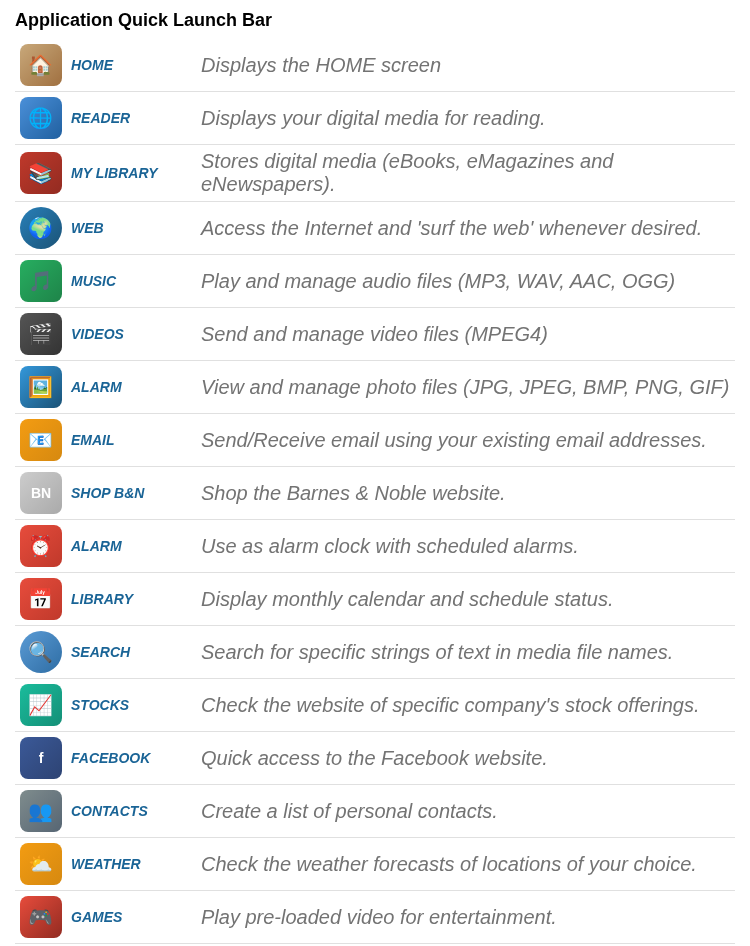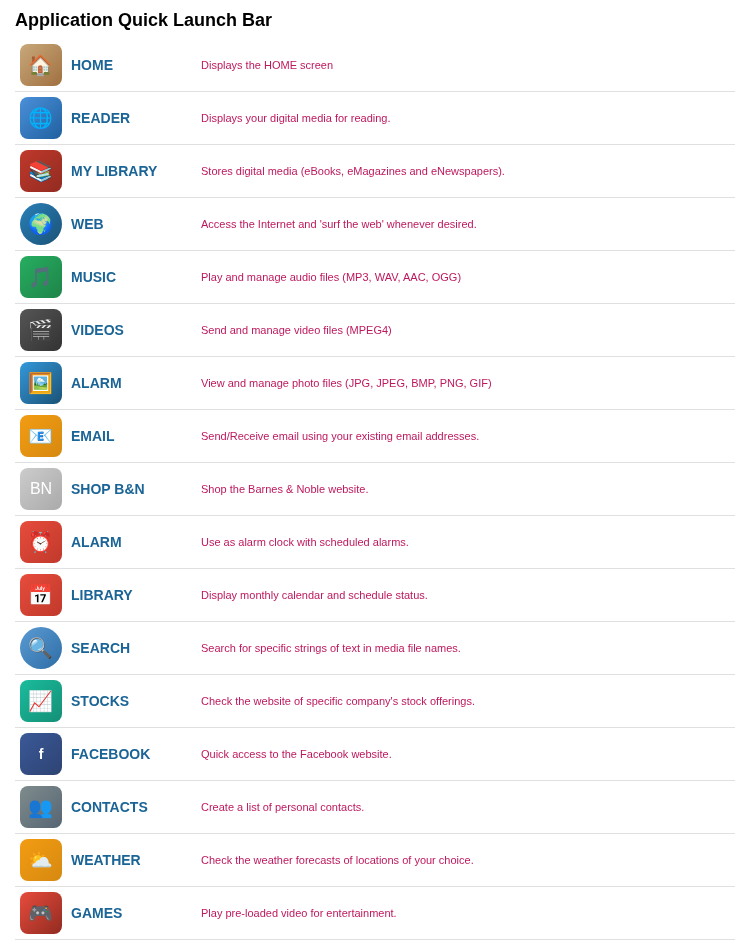--- a/index.html
+++ b/index.html
@@ -41,25 +41,27 @@
       justify-content: center;
       border-radius: 8px;
       font-size: 22px;
     }
     .label-cell {
       width: 130px;
       font-weight: bold;
       color: #1a6496;
       font-size: 14px;
       padding-left: 6px;
+      font-style: italic;
     }
     .desc-cell {
-      font-size: 11px;
-      color: #be185d;
+      font-size: 20px;
+      color: #737373;
       padding-left: 8px;
+      font-style: italic;
     }
 
     
     .icon-home { background: linear-gradient(135deg, #c8a87a, #a07040); border-radius: 8px; }
     .icon-reader { background: linear-gradient(135deg, #4a90d9, #2060a0); border-radius: 8px; }
     .icon-library { background: linear-gradient(135deg, #c0392b, #922b21); border-radius: 8px; }
     .icon-web { background: linear-gradient(135deg, #2980b9, #1a5276); border-radius: 50%; }
     .icon-music { background: linear-gradient(135deg, #27ae60, #1e8449); border-radius: 8px; }
     .icon-videos { background: linear-gradient(135deg, #555, #333); border-radius: 8px; }
     .icon-photos { background: linear-gradient(135deg, #3498db, #1a5276); border-radius: 8px; }
@@ -115,21 +117,21 @@
         <td class="icon-cell"><div class="icon-img icon-photos" style="color: rgb(255, 255, 255); font-size: 20px; font-weight: bold;">🖼️</div></td>
         <td class="label-cell">ALARM</td>
         <td class="desc-cell">View and manage photo files (JPG, JPEG, BMP, PNG, GIF)</td>
       </tr>
       <tr>
         <td class="icon-cell"><div class="icon-img icon-email" style="color: rgb(255, 255, 255); font-size: 20px; font-weight: bold;">📧</div></td>
         <td class="label-cell">EMAIL</td>
         <td class="desc-cell">Send/Receive email using your existing email addresses.</td>
       </tr>
       <tr>
-        <td class="icon-cell"><div class="icon-img icon-shopbn" style="color: rgb(255, 255, 255); font-size: 16px; font-weight: normal; text-align: right;">BN</div></td>
+        <td class="icon-cell"><div class="icon-img icon-shopbn" style="color: rgb(255, 255, 255); font-size: 14px; font-weight: bold; text-align: right;">BN</div></td>
         <td class="label-cell">SHOP B&amp;N</td>
         <td class="desc-cell">Shop the Barnes &amp; Noble website.</td>
       </tr>
       <tr>
         <td class="icon-cell"><div class="icon-img icon-alarm" style="color: rgb(255, 255, 255); font-size: 20px; font-weight: bold;">⏰</div></td>
         <td class="label-cell">ALARM</td>
         <td class="desc-cell">Use as alarm clock with scheduled alarms.</td>
       </tr>
       <tr>
         <td class="icon-cell"><div class="icon-img icon-calendar" style="color: rgb(255, 255, 255); font-size: 20px; font-weight: bold;">📅</div></td>

